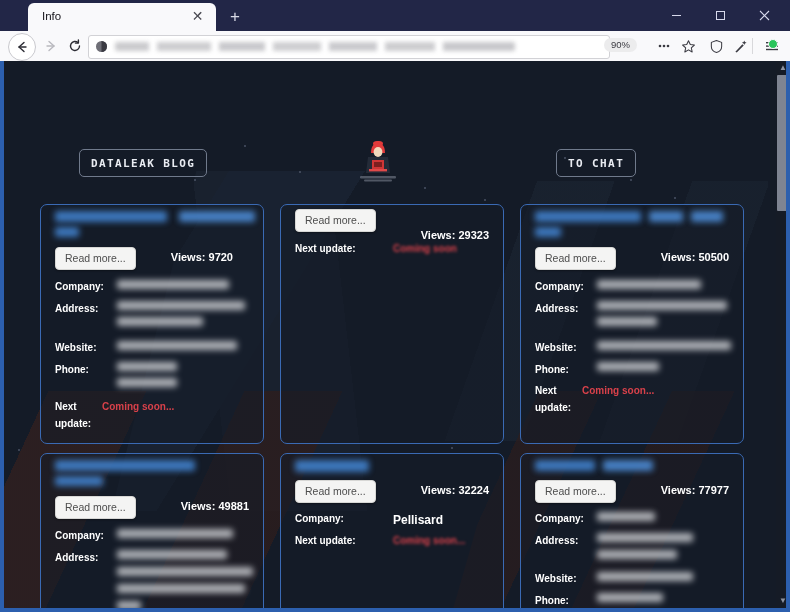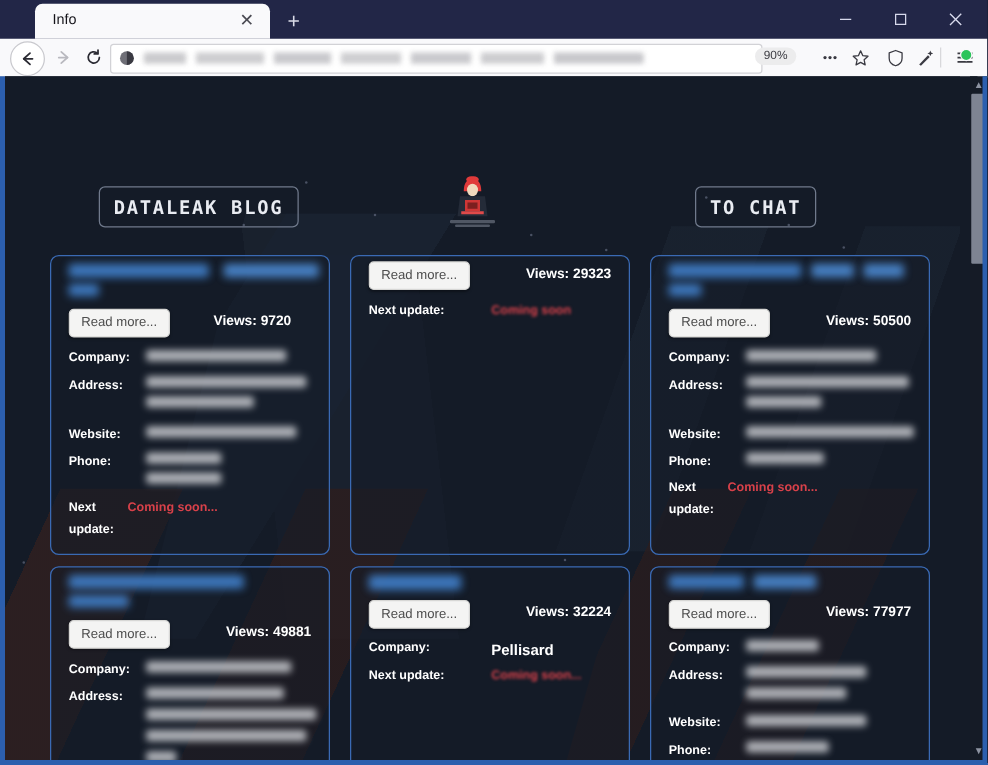--- a/index.html
+++ b/index.html
@@ -92,21 +92,21 @@
     left:470px;top:120px;width:330px;height:260px;transform:skewX(-15deg);
     background:linear-gradient(95deg,transparent 0 8%, #1a2330 8% 30%, transparent 30% 52%, #19222f 52% 74%, transparent 74% 100%);
     opacity:.8;
   }
   .star{position:absolute;width:2px;height:2px;border-radius:50%;background:#5c6478;opacity:.75;}
 
   
   .header{position:absolute;left:0;top:0;width:764px;height:78px;}
   .navbtn{
     position:absolute;top:88px;padding:7px 11px 6px;border:1px solid #707a8c;border-radius:5px;
-    color:#e9ecf2;font-size:15px;letter-spacing:1.4px;font-weight:700;
+    color:#e9ecf2;font-size:11px;letter-spacing:1.4px;font-weight:700;
     font-family:"DejaVu Sans Mono", monospace;white-space:nowrap;background:transparent;
   }
   #nav-blog{left:75px;}
   #nav-about{left:189px;}
   #nav-chat{left:552px;}
   #nav-contact{left:624px;}
   .logo{position:absolute;left:344px;top:76px;width:60px;height:48px;}
 
   
   .card{
@@ -301,21 +301,21 @@
 
           <div class="lbl" style="left:14px;top:196px">Next</div>
           <div class="lbl" style="left:14px;top:213px">update:</div>
           <div class="soon" style="left:61px;top:196px">Coming soon...</div>
         </div>
       </div>
 
       <div class="card c2">
         <div class="inner">
           <div class="readmore" style="left:14px;top:4px">Read more...</div>
-          <div class="views" style="right:14px;top:8px">Views: 29323</div>
+          <div class="views" style="right:14px;top:24px">Views: 29323</div>
           <div class="lbl" style="left:14px;top:38px">Next update:</div>
           <div class="soon blurred" style="left:112px;top:38px">Coming soon</div>
         </div>
       </div>
 
       <div class="card c3">
         <div class="inner">
           <div class="title-blur" style="left:14px;top:6px;width:106px;height:11px;background:#3f7cc4"></div>
           <div class="title-blur" style="left:128px;top:6px;width:34px;height:11px;background:#4a86cc"></div>
           <div class="title-blur" style="left:170px;top:6px;width:32px;height:11px;background:#4a86cc"></div>

